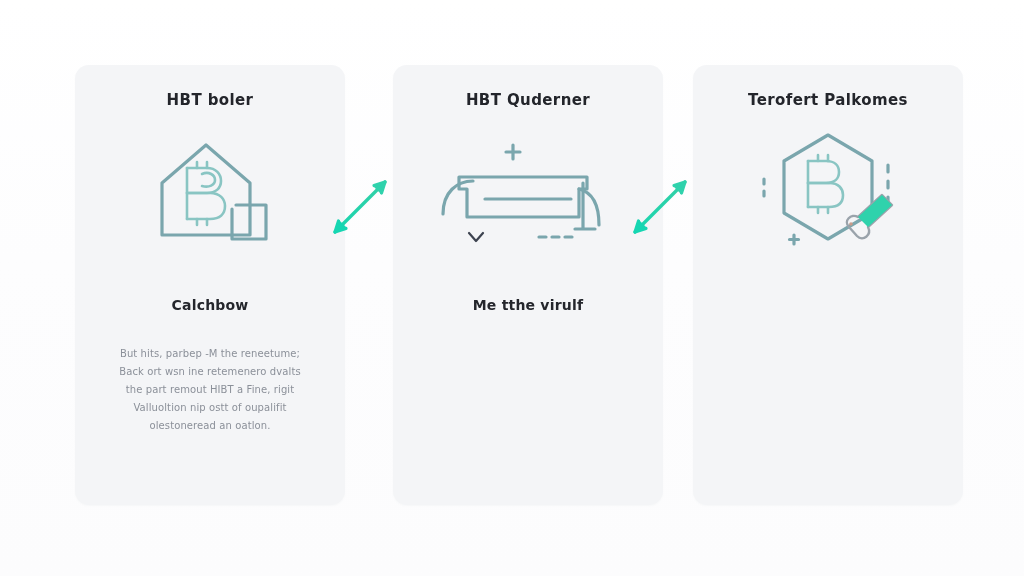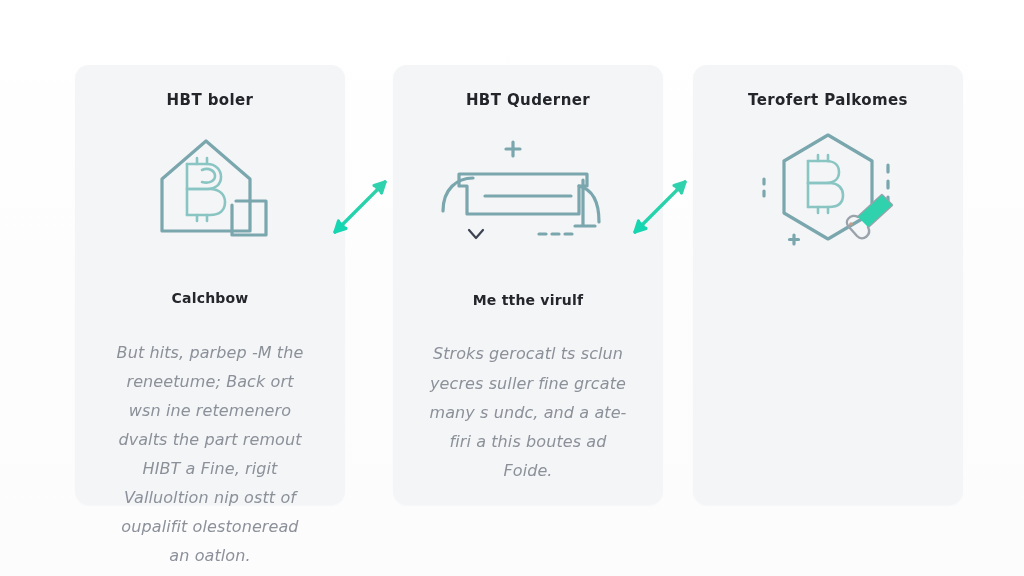--- a/index.html
+++ b/index.html
@@ -73,28 +73,27 @@
     font-size: 14px;
     font-weight: 700;
     color: #24262c;
     letter-spacing: 0.2px;
     text-align: center;
     line-height: 1.25;
   }
 
   .card-body {
     margin-top: 30px;
-    font-size: 16px;
+    font-size: 10px;
     color: #8b9099;
     text-align: center;
     line-height: 1.82;
     letter-spacing: 0.1px;
     max-width: 200px;
     filter: blur(0.25px);
-    font-style: italic;
   }
 
   
   .arrow {
     position: absolute;
     top: 162px;
     width: 90px;
     height: 90px;
   }
   .arrow-1 { left: 315px; }
@@ -188,21 +187,20 @@
 
         <path class="ico-line" d="M166 96 c0 -22 -8 -33 -20 -36"></path>
 
         <path class="ico-dark" d="M36 104 l7 8 l7 -8"></path>
 
         <path class="ico-line" d="M106 108 h7 M119 108 h7 M132 108 h7" stroke-width="2.8" stroke="#6f93ad"></path>
       </svg>
     </div>
 
     <div class="card-subtitle">Me tthe virulf</div>
-    <div class="card-body">Stroks gerocatl ts sclun yecres suller fine grcate many s undc, and a ate-firi a this boutes ad Foide.</div>
   </div>
 
   <div class="arrow arrow-2">
     <svg width="90" height="90" viewBox="0 0 90 90">
       <defs>
         <linearGradient id="agrad2" x1="0" y1="1" x2="1" y2="0">
           <stop offset="0" stop-color="#19d6b0"></stop>
           <stop offset="1" stop-color="#34cfa6"></stop>
         </linearGradient>
       </defs>

